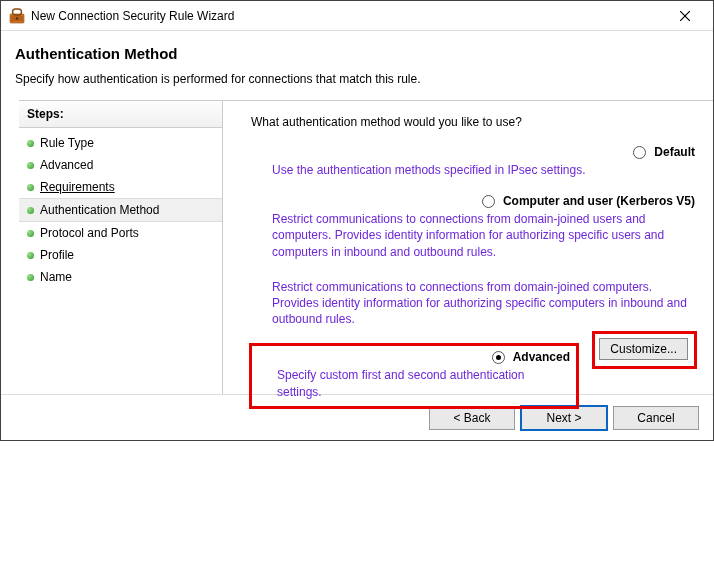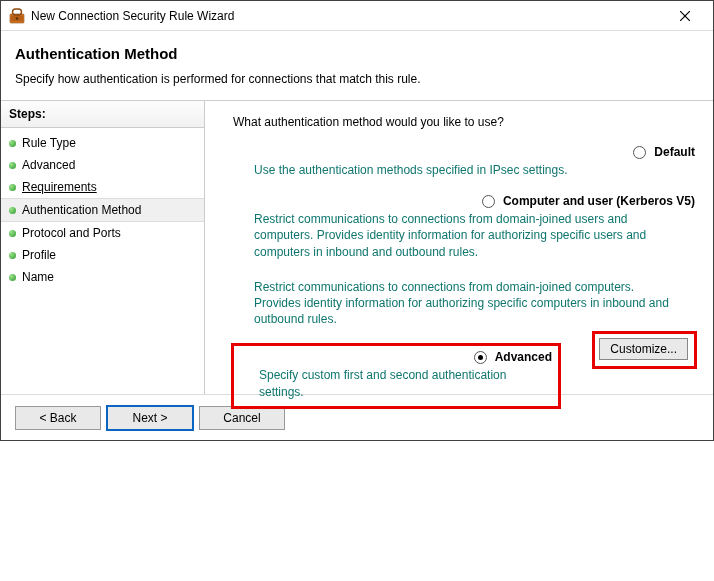--- a/index.html
+++ b/index.html
@@ -47,20 +47,21 @@
   }
   .header p {
     margin: 0 0 4px 0;
     font-size: 12px;
   }
   .body {
     flex: 1;
     display: flex;
     border-top: 1px solid #ccc;
     min-height: 0;
+    margin-left: 18px;
   }
   .steps-col {
     width: 204px;
     background: #fff;
     border-right: 1px solid #ccc;
     display: flex;
     flex-direction: column;
   }
   .steps-header {
     font-weight: bold;
@@ -133,21 +134,21 @@
     position: absolute;
     left: 3px; top: 3px;
     width: 5px; height: 5px;
     background: #000;
     border-radius: 50%;
   }
   .opt-label { font-weight: bold; font-size: 12px; }
   .opt-desc {
     margin: 3px 0 0 21px;
     font-size: 12px;
-    color: #0f766e;
+    color: #6d28d9;
     line-height: 1.35;
     max-width: 430px;
   }
   .hl-red {
     border: 3px solid #e60000;
     padding: 4px 6px 6px 4px;
   }
   .hl-red.wide {
     display: inline-block;
     margin-left: -2px;
@@ -163,20 +164,21 @@
     padding: 3px 10px;
     font-size: 12px;
     cursor: pointer;
     min-width: 80px;
     text-align: center;
   }
   .footer {
     height: 46px;
     display: flex;
     align-items: center;
+    justify-content: flex-end;
     gap: 6px;
     padding: 14px 14px;
     border-top: 1px solid #ddd;
     background:#fff;
   }
   .footer button {
     min-width: 86px;
     height: 24px;
     font-size: 12px;
     background: #e9e9e9;

